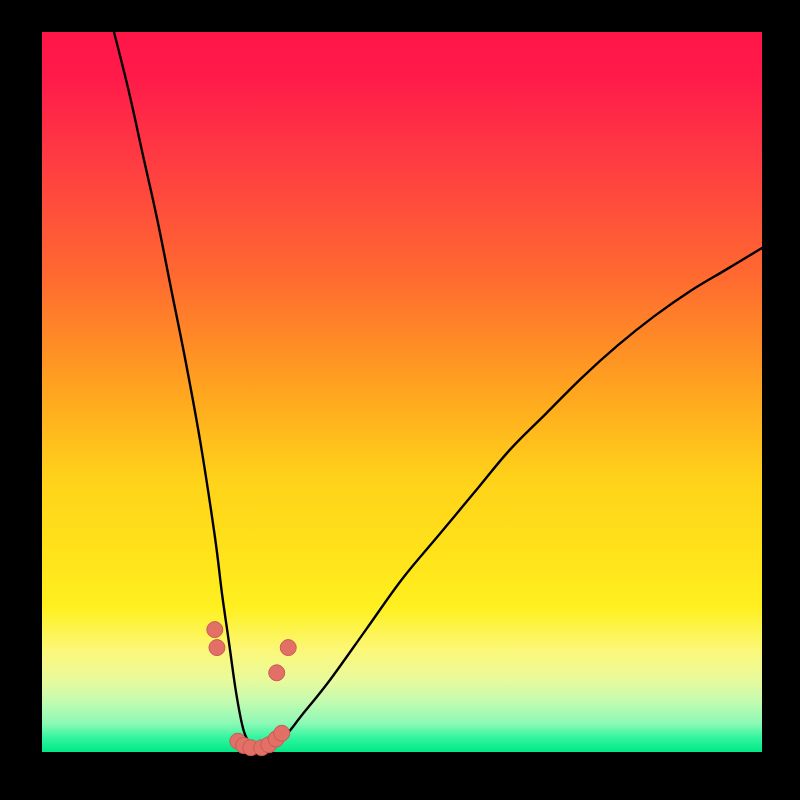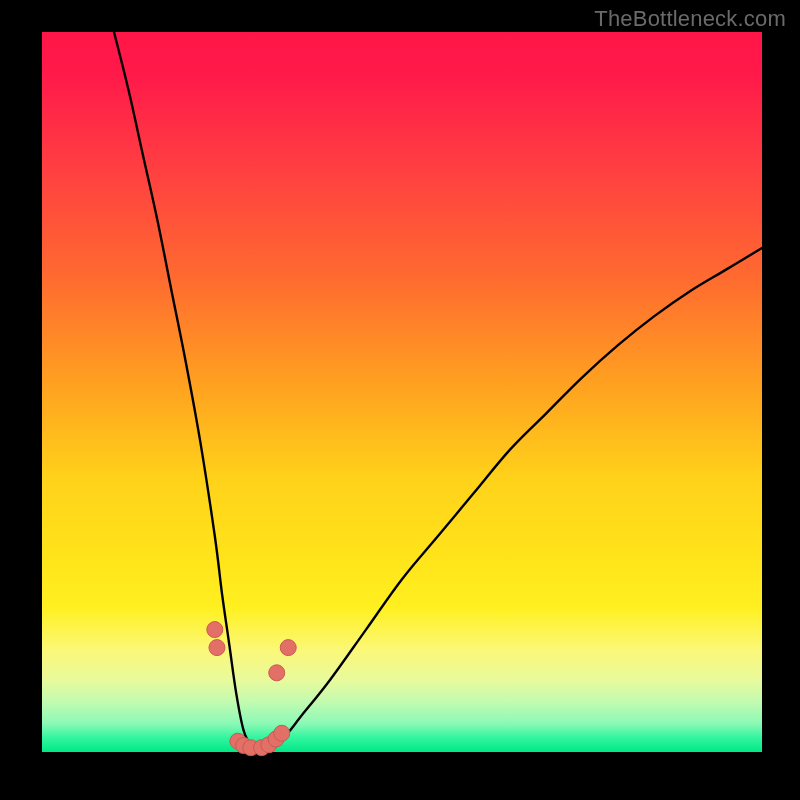--- a/index.html
+++ b/index.html
@@ -78,14 +78,13 @@
           <circle cx="219.60" cy="715.68" r="8" fill="#e27067" stroke="#c95a52" stroke-width="1"></circle>
           <circle cx="226.80" cy="712.80" r="8" fill="#e27067" stroke="#c95a52" stroke-width="1"></circle>
           <circle cx="234.00" cy="707.04" r="8" fill="#e27067" stroke="#c95a52" stroke-width="1"></circle>
           <circle cx="239.76" cy="701.28" r="8" fill="#e27067" stroke="#c95a52" stroke-width="1"></circle>
           <circle cx="234.72" cy="640.80" r="8" fill="#e27067" stroke="#c95a52" stroke-width="1"></circle>
           <circle cx="246.24" cy="615.60" r="8" fill="#e27067" stroke="#c95a52" stroke-width="1"></circle>
         </g>
     </svg>
   </div>
 
-  <div class="watermark">TheBottleneck.com</div>
 </div>
 
 </body></html>

